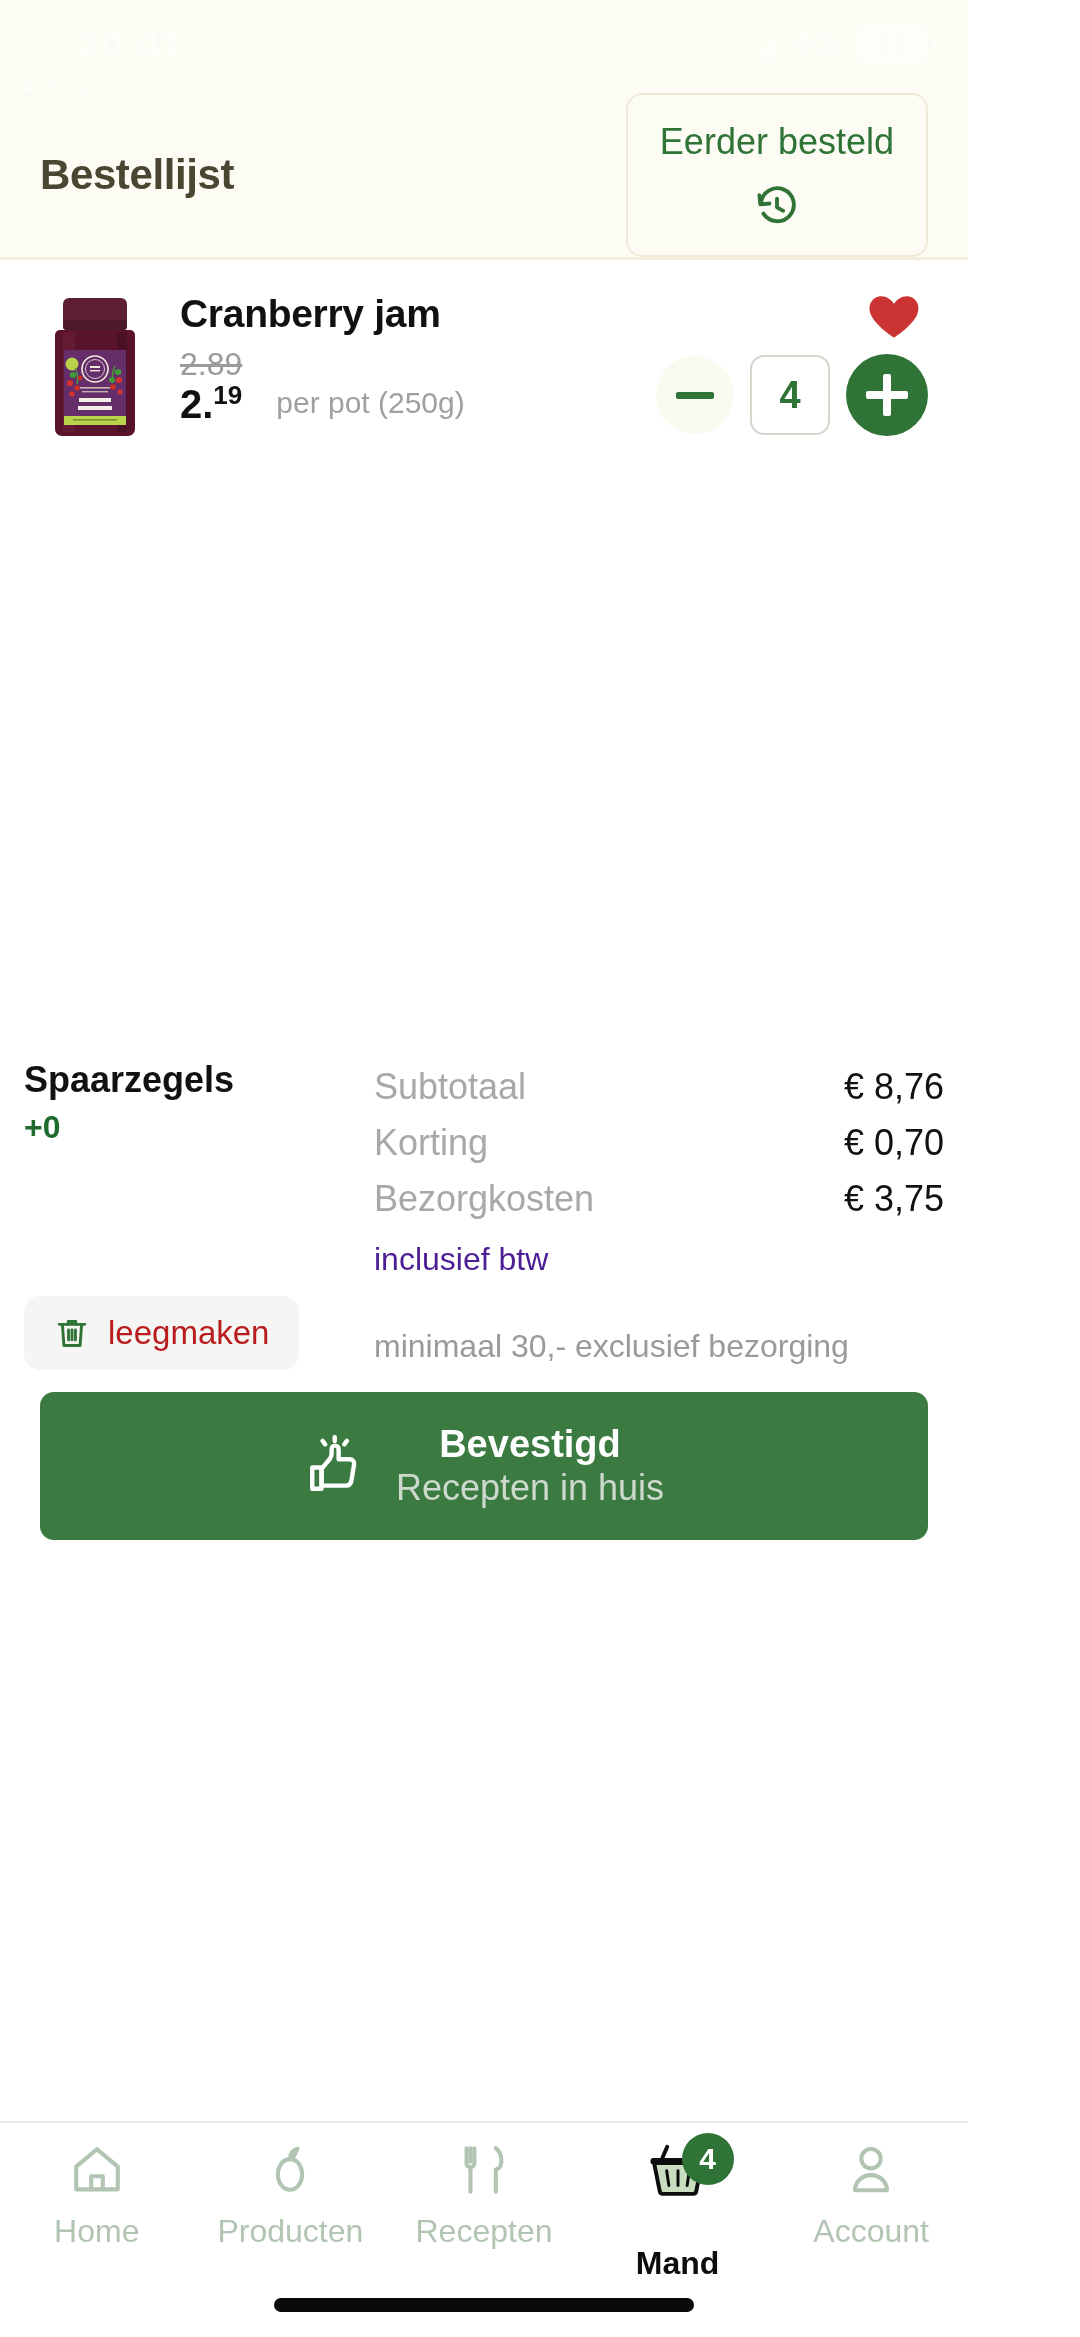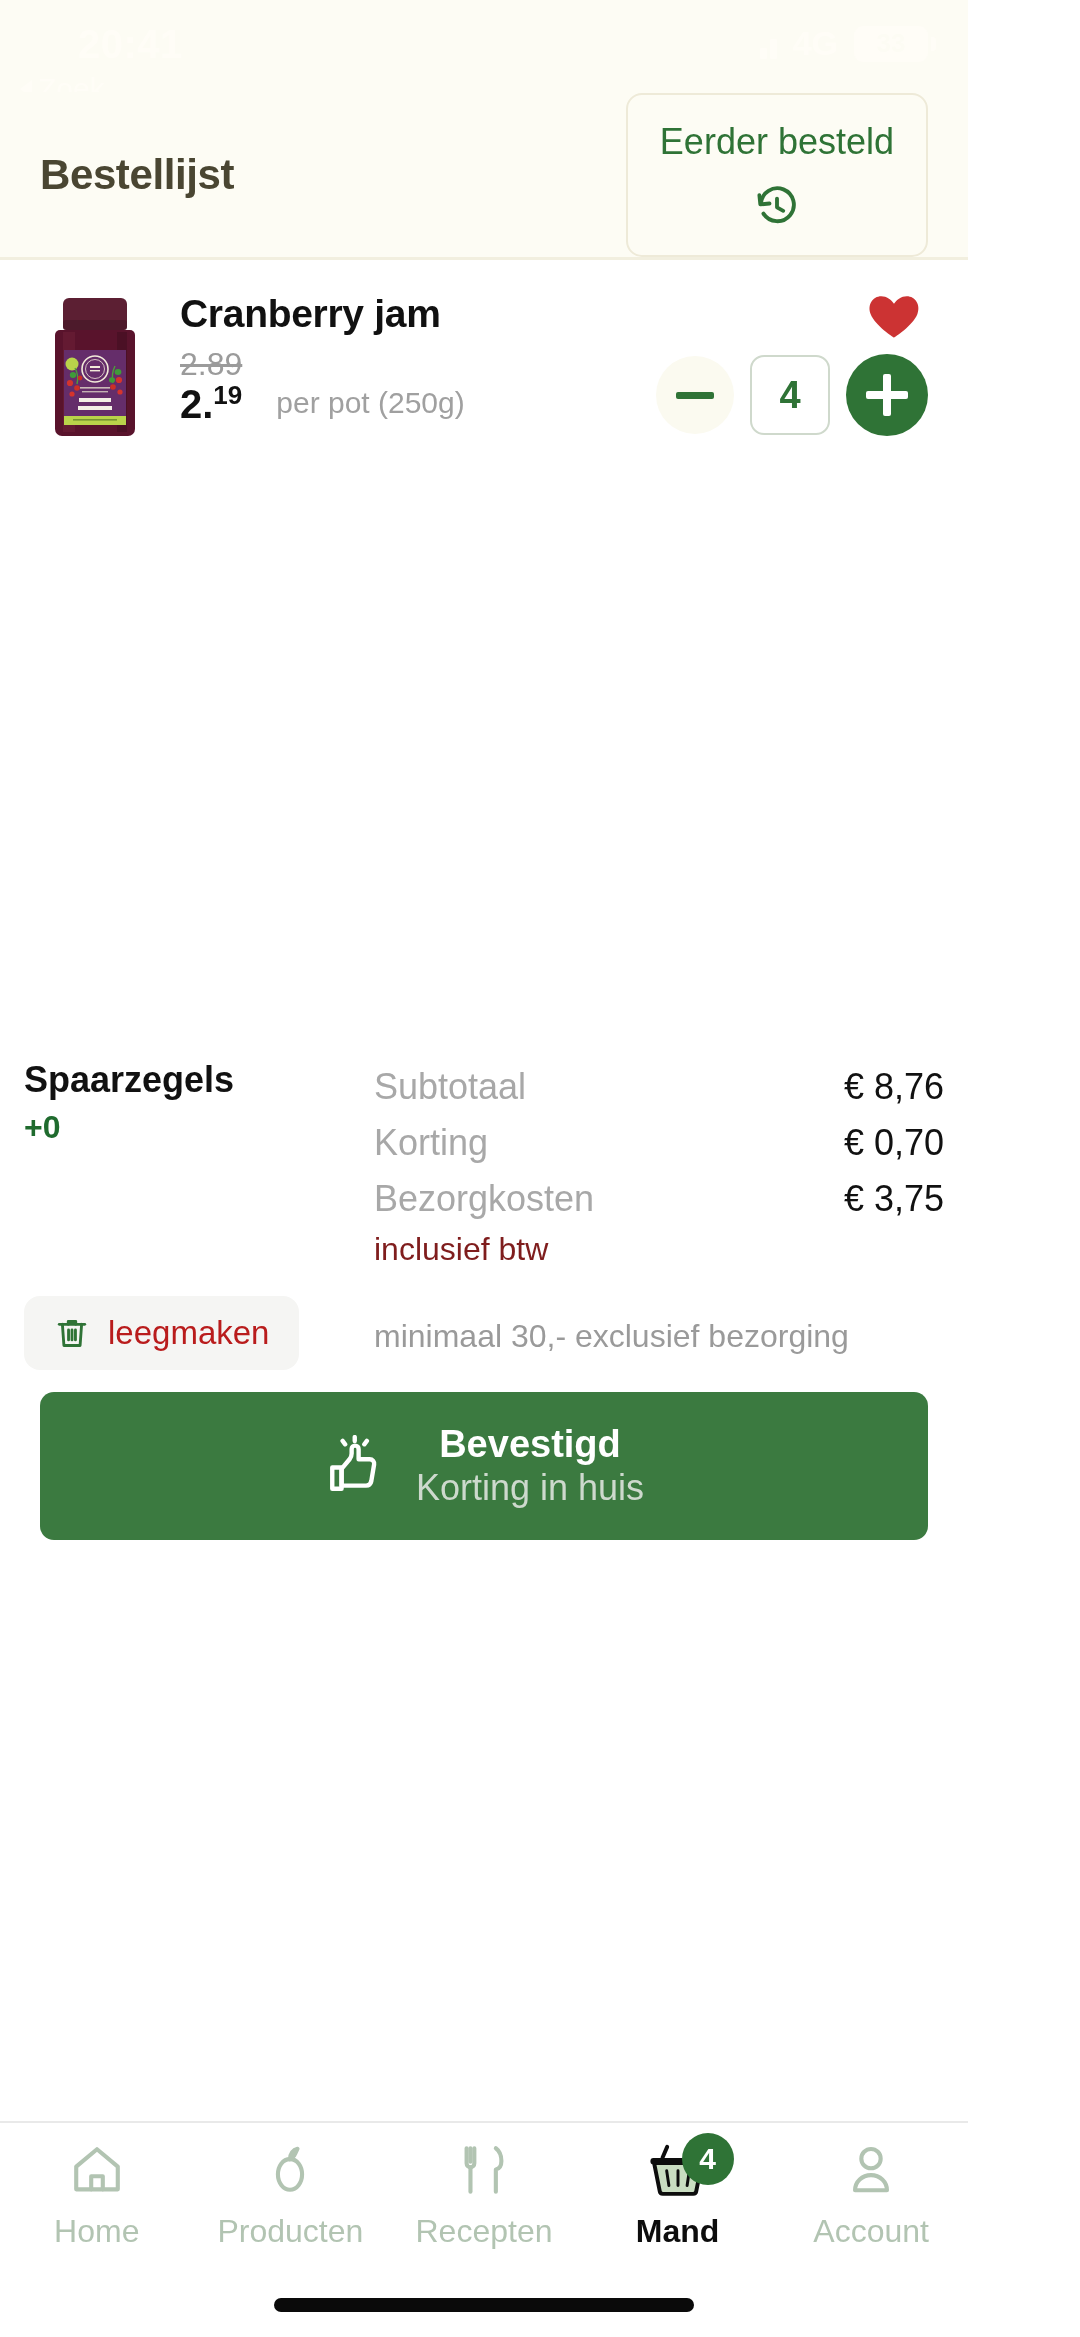--- a/index.html
+++ b/index.html
@@ -179,21 +179,21 @@
     padding:7px 0;
   }
   .sum-row .lbl { font-size:36px; color:#a8a8a8; font-weight:400; }
   .sum-row .val { font-size:36px; color:#111111; font-weight:400; }
   .sum-total {
     display:flex; justify-content:space-between; align-items:baseline;
     margin-top:36px;
   }
   .sum-total .lbl { font-size:40px; color:#111111; font-weight:700; }
   .sum-total .val { font-size:40px; color:#111111; font-weight:700; }
-  .sum-vat { font-size:32px; color:#7f1d1d; margin-top:4px; }
+  .sum-vat { font-size:32px; color:#4c1d95; margin-top:14px; }
   .sum-min { font-size:32px; color:#9a9a9a; margin-top:50px; }
 
   
   .confirm-wrap { flex:0 0 auto; padding:22px 40px 0 40px; }
   .confirm-btn {
     width:100%; height:148px;
     background:#3b7a40; border:none; border-radius:14px;
     display:flex; align-items:center; justify-content:center;
     gap:30px; cursor:pointer;
   }
@@ -212,21 +212,21 @@
     padding-top:16px;
     background:#ffffff;
   }
   .nav-item {
     flex:1 1 0; display:flex; flex-direction:column;
     align-items:center; gap:12px; cursor:pointer;
     position:relative;
   }
   .nav-ico { height:62px; display:flex; align-items:center; justify-content:center; position:relative; }
   .nav-lbl { font-size:32px; color:#b2c4b2; font-weight:400; }
-  .nav-item.active .nav-lbl { color:#0d0d0d; font-weight:700; }
+  .nav-item.active .nav-lbl { color:#0d0d0d; font-weight:700;margin-top:32px; }
   .nav-badge {
     position:absolute; top:-6px; left:36px;
     width:52px; height:52px; border-radius:50%;
     background:#2f7336; color:#ffffff;
     display:flex; align-items:center; justify-content:center;
     font-size:30px; font-weight:600;
   }
   .home-indicator {
     flex:0 0 auto; height:64px;
     display:flex; align-items:center; justify-content:center;
@@ -391,21 +391,21 @@
     <div class="confirm-btn">
       <span>
         <svg class="icon-thumb" viewBox="0 0 24 24" fill="none" stroke="#ffffff" stroke-width="1.7" stroke-linecap="round" stroke-linejoin="round">
           <path d="M3.2 12.6h3.6v8.2H3.2z"></path>
           <path d="M6.8 13.1l3.1-3.7c.5-.6.8-1.4.8-2.2V5.4c0-.7.6-1.3 1.3-1.3.8 0 1.4.6 1.4 1.4v3.9h4.3c1.1 0 1.9 1 1.7 2l-1.1 6.5c-.2 1-1 1.7-2 1.7H6.8z"></path>
           <path d="M11.9 2.3v-1.5M8.2 3.6L7.2 2.3M15.6 3.6l1-1.3"></path>
         </svg>
       </span>
       <span class="confirm-text">
         <span class="confirm-main" style="display:block">Bevestigd</span>
-        <span class="confirm-sub" style="display:block">Korting in huis</span>
+        <span class="confirm-sub" style="display:block">Recepten in huis</span>
       </span>
     </div>
   </div>
 
   <div class="spacer-bottom"></div>
 
   <div class="bottomnav">
     <div class="nav-item">
       <span class="nav-ico">
         <svg width="58" height="58" viewBox="0 0 24 24" fill="none" stroke="#b2c4b2" stroke-width="1.7" stroke-linecap="round" stroke-linejoin="round">

